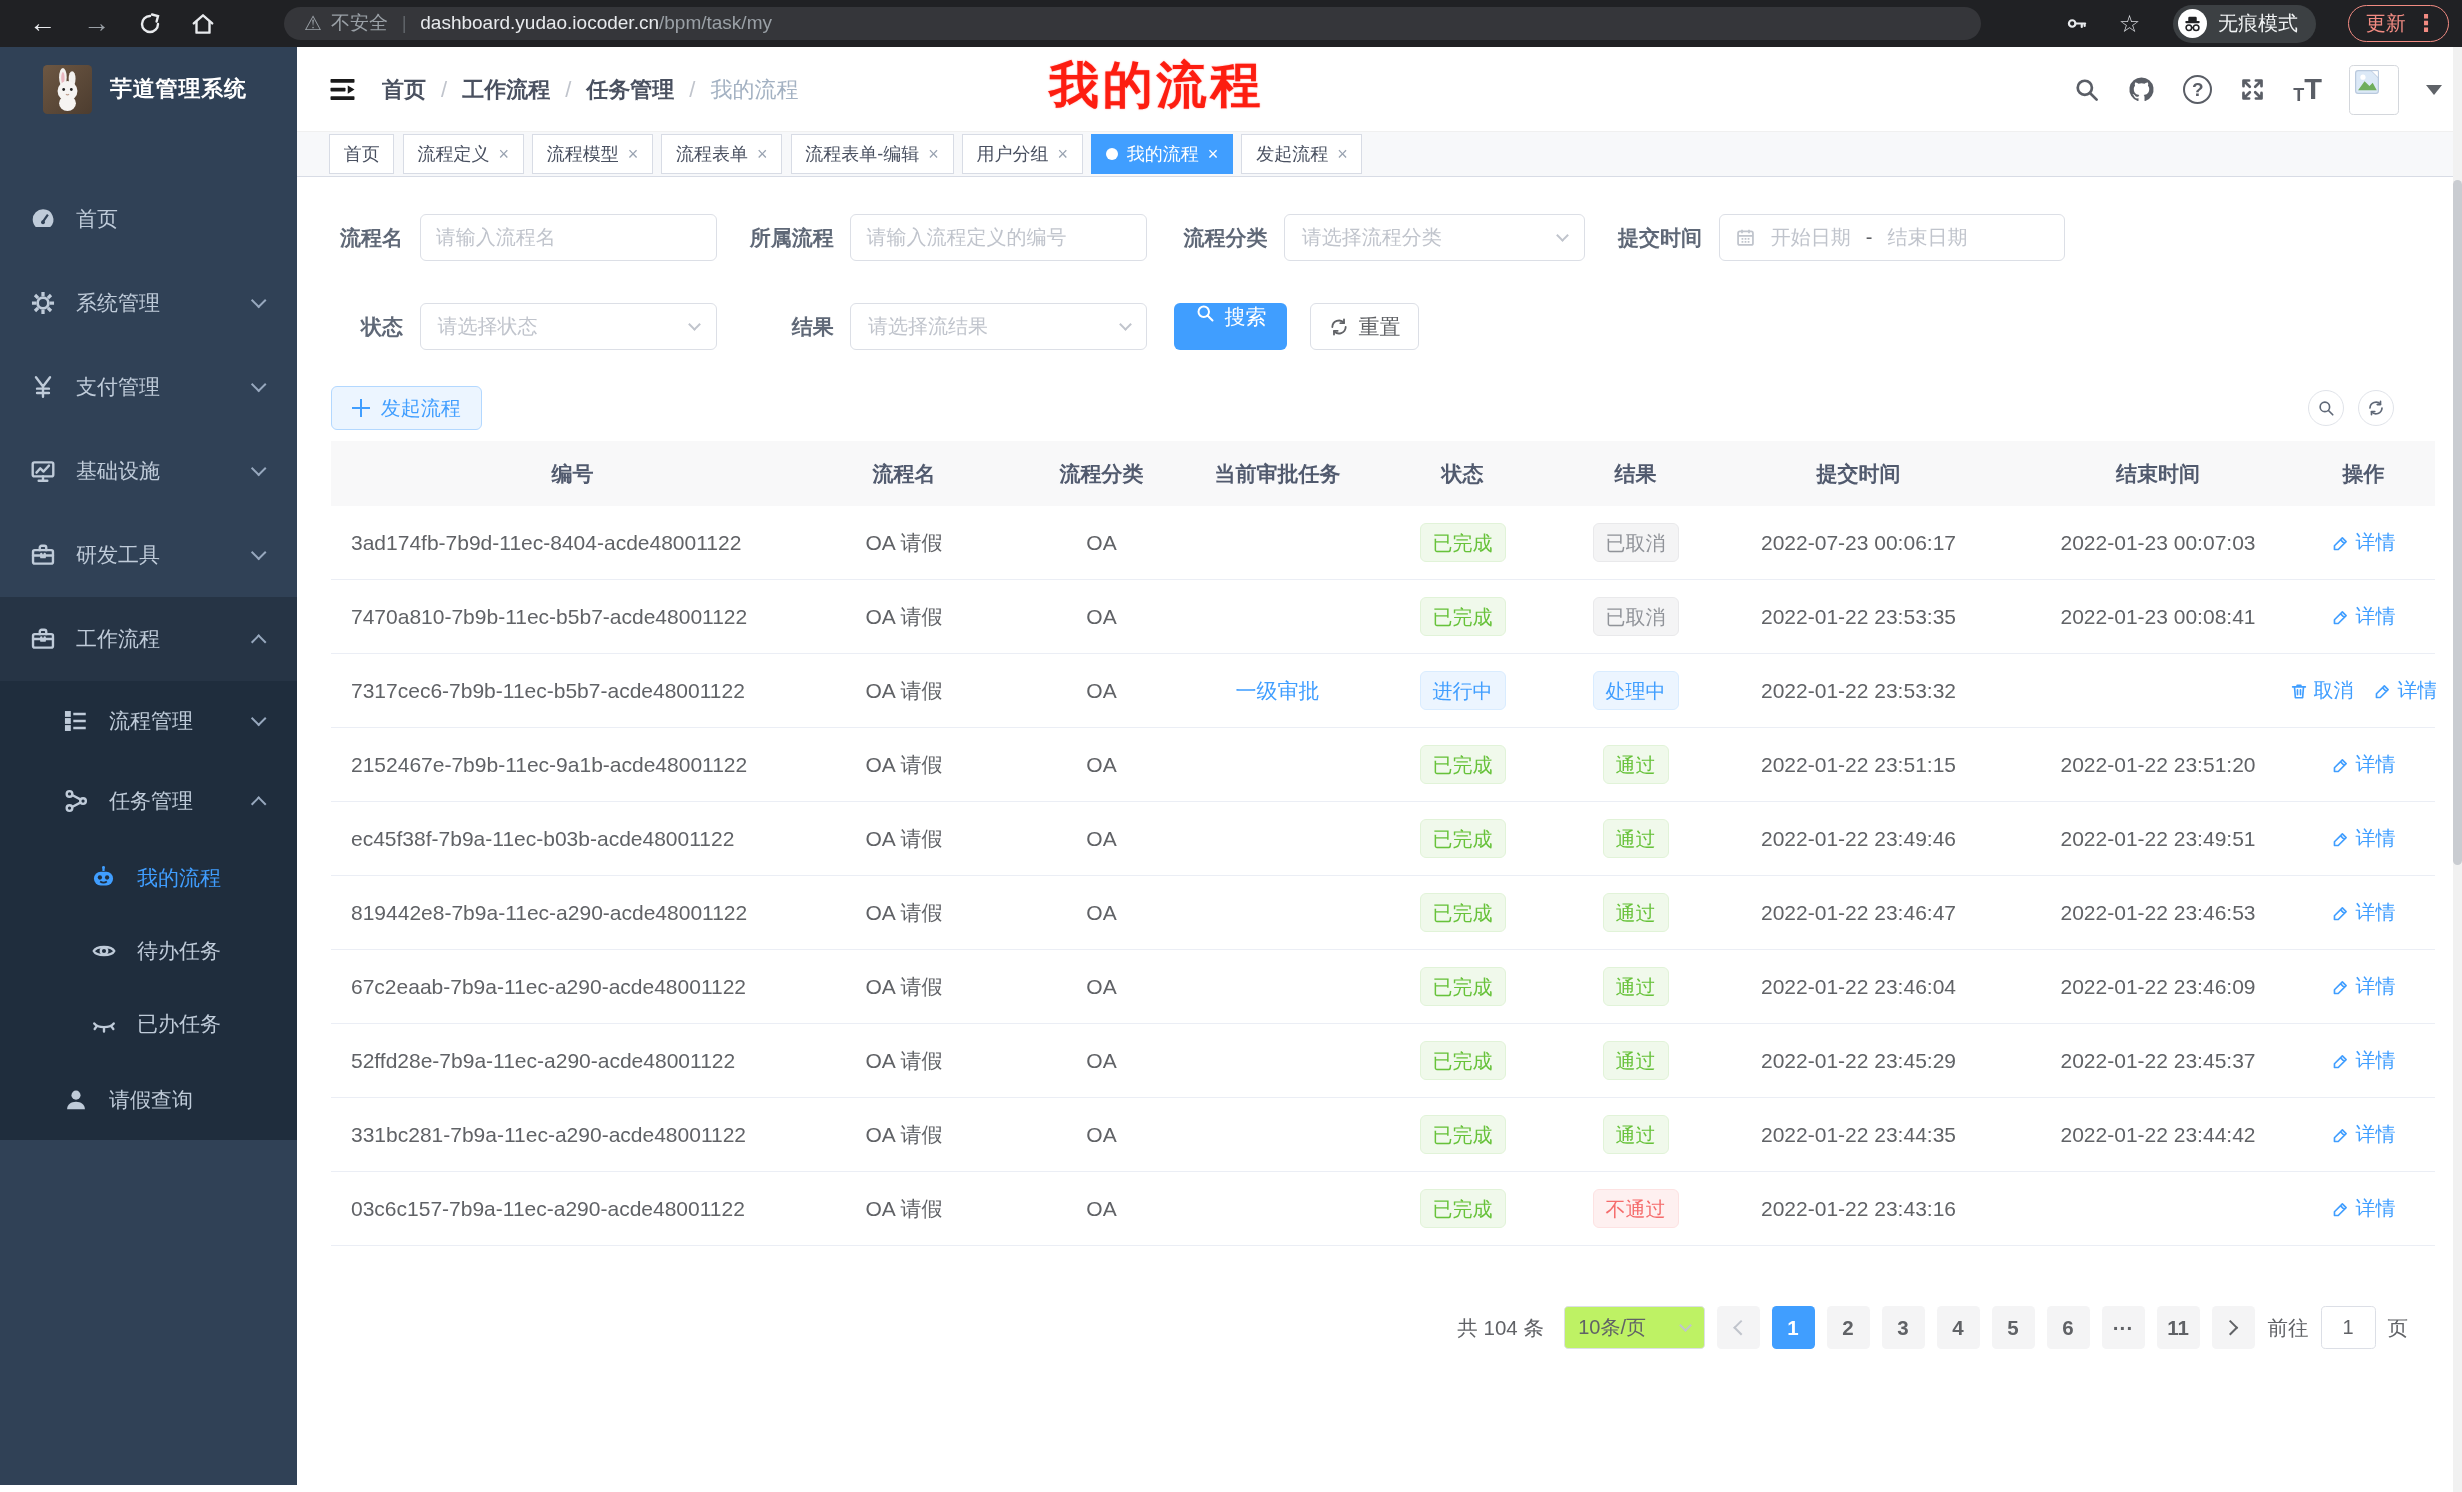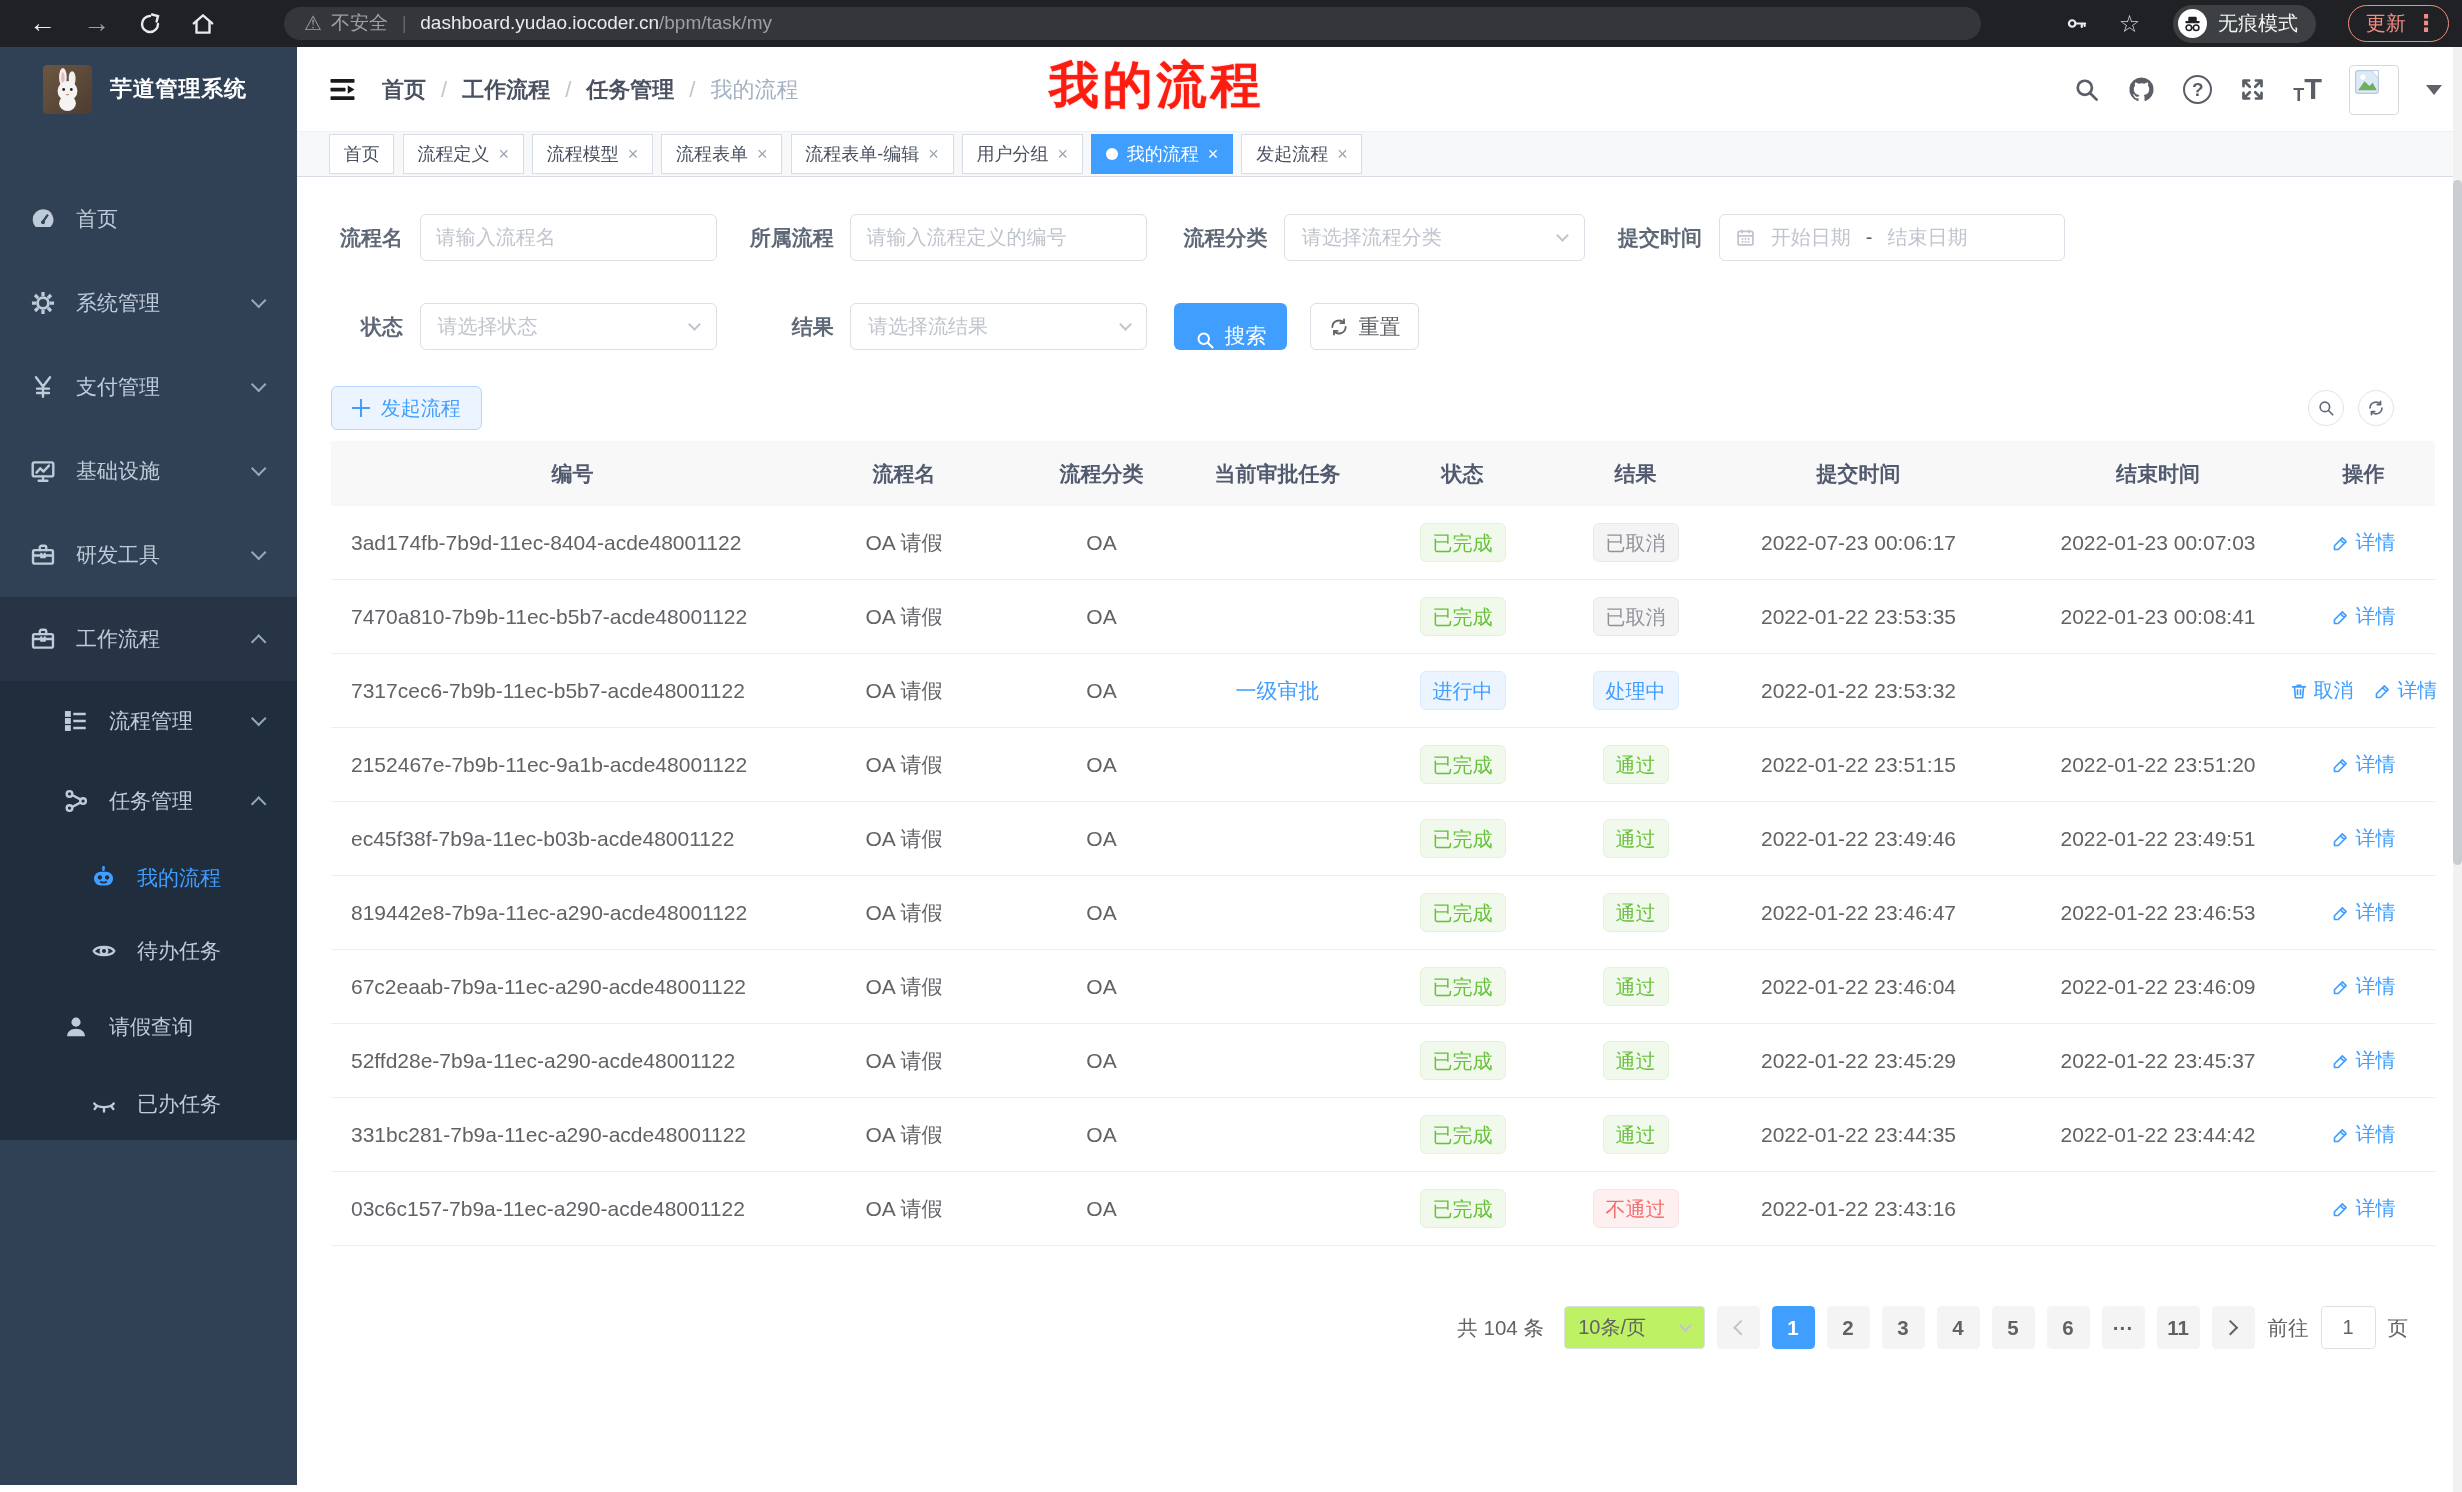--- a/index.html
+++ b/index.html
@@ -85,21 +85,21 @@
   .gap22{width:16.7px;flex:none;} .gap35{width:27px;flex:none;} .gap30{width:23px;flex:none;}
   .f-input { width:297px; height:47px; border:1.5px solid #dcdfe6; border-radius:6px; font-size:20px; color:#606266; padding:0 15px; background:#fff; font-family:inherit; }
   .f-input::placeholder { color:#c0c4cc; }
   .f-select { width:297px; height:47px; border:1.5px solid #dcdfe6; border-radius:6px; display:flex; align-items:center; justify-content:space-between; padding:0 16.7px; cursor:pointer; background:#fff; }
   .f-select.wide { width:301px; }
   .f-select .ph { font-size:20px; color:#c0c4cc; }
   .chev-sm { width:9px; height:9px; border-right:2.3px solid #c0c4cc; border-bottom:2.3px solid #c0c4cc; transform:rotate(45deg); margin-top:-4.6px; flex:none; }
   .range { width:346px; height:47px; border:1.5px solid #dcdfe6; border-radius:6px; display:flex; align-items:center; padding:0 15px; gap:15px; background:#fff; cursor:pointer; }
   .range .ph { font-size:20px; color:#c0c4cc; white-space:nowrap; }
   .range .rsep { font-size:20px; color:#606266; }
-  .btn-search { height:47px; background:#409eff; border:none; border-radius:6px; color:#fff; font-size:21px; display:flex; align-items:flex-end; gap:9px; padding:0 21px; cursor:pointer; font-family:inherit; }
+  .btn-search { height:47px; background:#409eff; border:none; border-radius:6px; color:#fff; font-size:21px; display:flex; align-items:flex-start; gap:9px; padding:0 21px; cursor:pointer; font-family:inherit; }
   .btn-reset { height:47px; background:#fff; border:1.5px solid #dcdfe6; border-radius:6px; color:#606266; font-size:21px; display:flex; align-items:center; gap:9px; padding:0 18px; cursor:pointer; font-family:inherit; }
 
   .btn-create { position:absolute; left:34px; top:208px; height:44px; background:#ecf5ff; border:1.5px solid #b3d8ff; border-radius:6px; color:#409eff; font-size:20px; display:flex; align-items:center; gap:10.7px; padding:0 20px; cursor:pointer; font-family:inherit; }
   .plus { position:relative; width:18px; height:18px; }
   .plus::before { content:""; position:absolute; left:0; top:7.6px; width:18px; height:2.3px; background:currentColor; }
   .plus::after { content:""; position:absolute; left:7.6px; top:0; width:2.3px; height:18px; background:currentColor; }
   .circle-btns { position:absolute; right:68px; top:212px; display:flex; gap:13.7px; }
   .cbtn { width:36px; height:36px; border-radius:50%; border:1.5px solid #e0e3e9; background:#fff; display:flex; align-items:center; justify-content:center; color:#5f6877; cursor:pointer; }
 
   
@@ -306,36 +306,36 @@
       </div>
       <div class="mi l3 sub">
         <span class="ic">
           <svg width="26" height="26" viewBox="0 0 24 24" fill="none" stroke="currentColor" stroke-width="2.2" stroke-linecap="round" stroke-linejoin="round">
             <path d="M2.5 12C5 7 19 7 21.5 12 19 17 5 17 2.5 12z"></path>
             <circle cx="12" cy="12" r="3"></circle>
           </svg>
         </span>
         <span class="label">待办任务</span>
       </div>
+      <div class="mi l3 sub">
+        <span class="ic">
+          <svg width="26" height="26" viewBox="0 0 24 24" fill="none" stroke="currentColor" stroke-width="2.2" stroke-linecap="round" stroke-linejoin="round">
+            <path d="M3 11.5c3.5 4.5 14.5 4.5 18 0M5.2 14.2 3.4 16.6M12 15.8V19M18.8 14.2l1.8 2.4"></path>
+          </svg>
+        </span>
+        <span class="label">已办任务</span>
+      </div>
       <div class="mi l2 sub">
         <span class="ic">
           <svg width="26" height="26" viewBox="0 0 24 24" fill="currentColor">
             <circle cx="12" cy="7.5" r="4.2"></circle>
             <path d="M3.8 20.5c0-4.5 3.7-7 8.2-7s8.2 2.5 8.2 7z"></path>
           </svg>
         </span>
         <span class="label">请假查询</span>
-      </div>
-      <div class="mi l3 sub">
-        <span class="ic">
-          <svg width="26" height="26" viewBox="0 0 24 24" fill="none" stroke="currentColor" stroke-width="2.2" stroke-linecap="round" stroke-linejoin="round">
-            <path d="M3 11.5c3.5 4.5 14.5 4.5 18 0M5.2 14.2 3.4 16.6M12 15.8V19M18.8 14.2l1.8 2.4"></path>
-          </svg>
-        </span>
-        <span class="label">已办任务</span>
       </div>
     </nav>
 </aside>
 
 <div class="main">
   <div class="navbar">
     <div class="hamburger">
       <svg width="33" height="33" viewBox="0 0 44 44">
           <rect x="6" y="8" width="32" height="5" rx="1" fill="#1a1a1a"></rect>
           <rect x="6" y="19.5" width="20" height="5" rx="1" fill="#1a1a1a"></rect>

